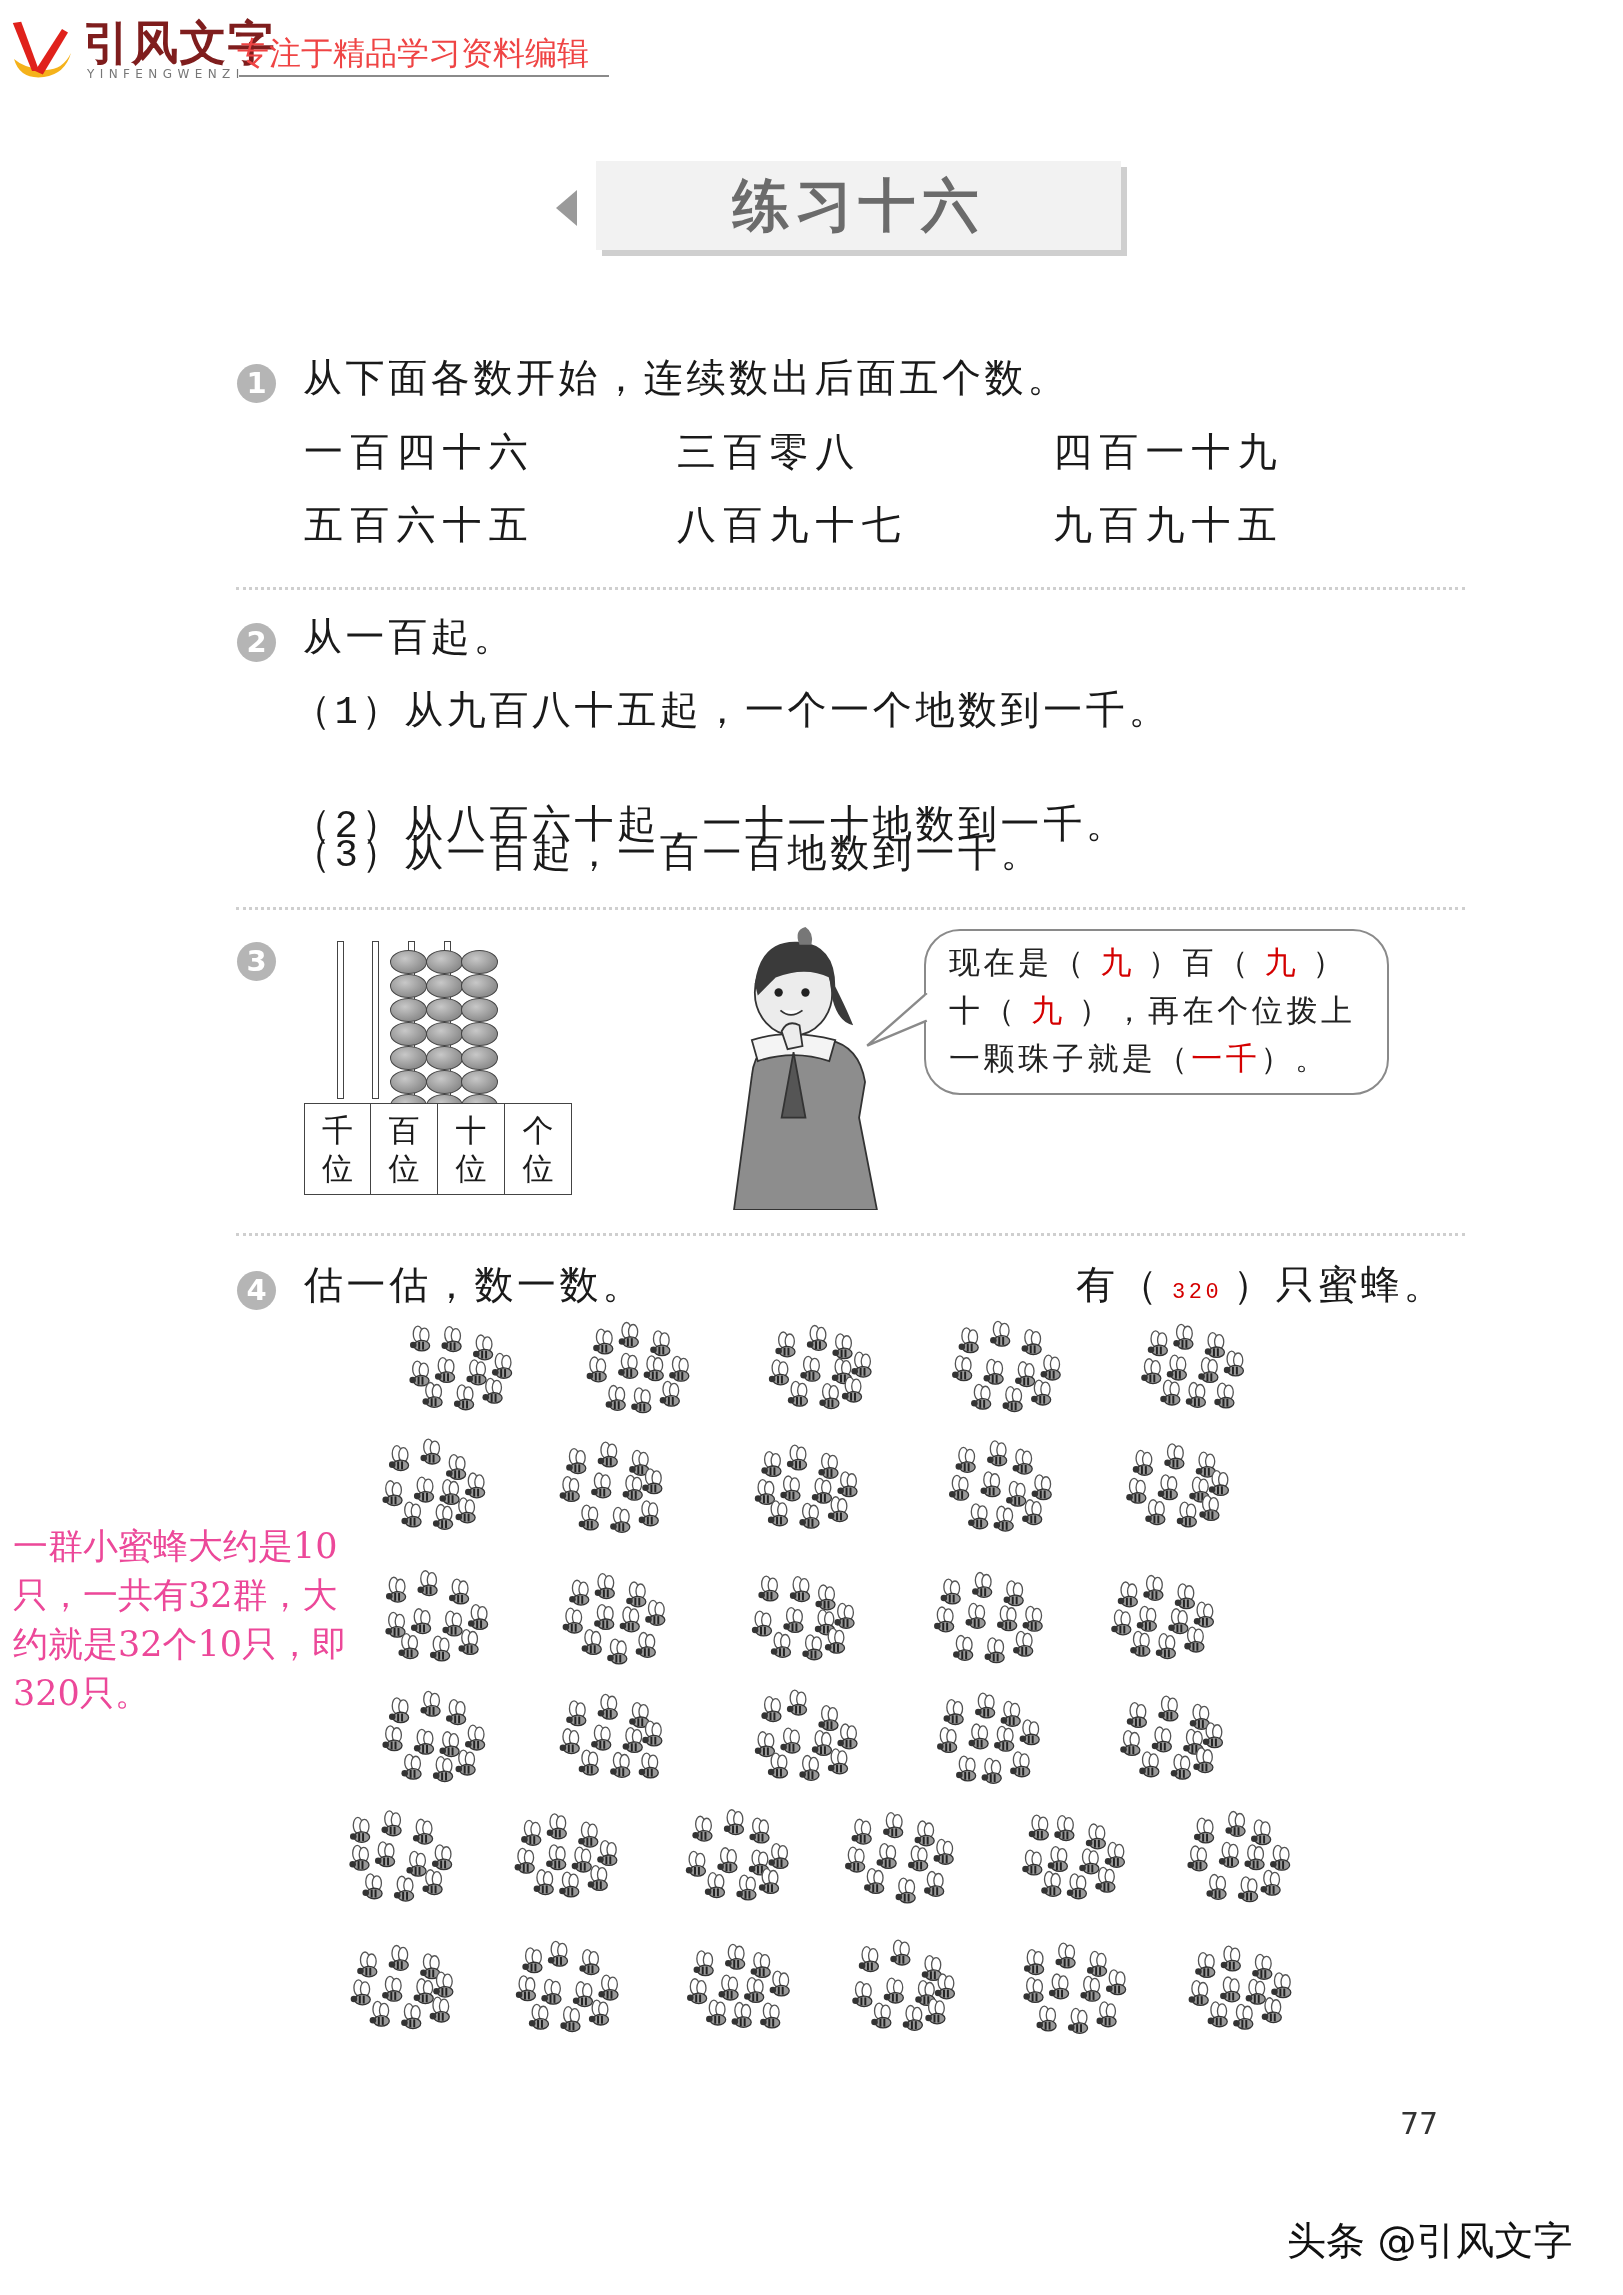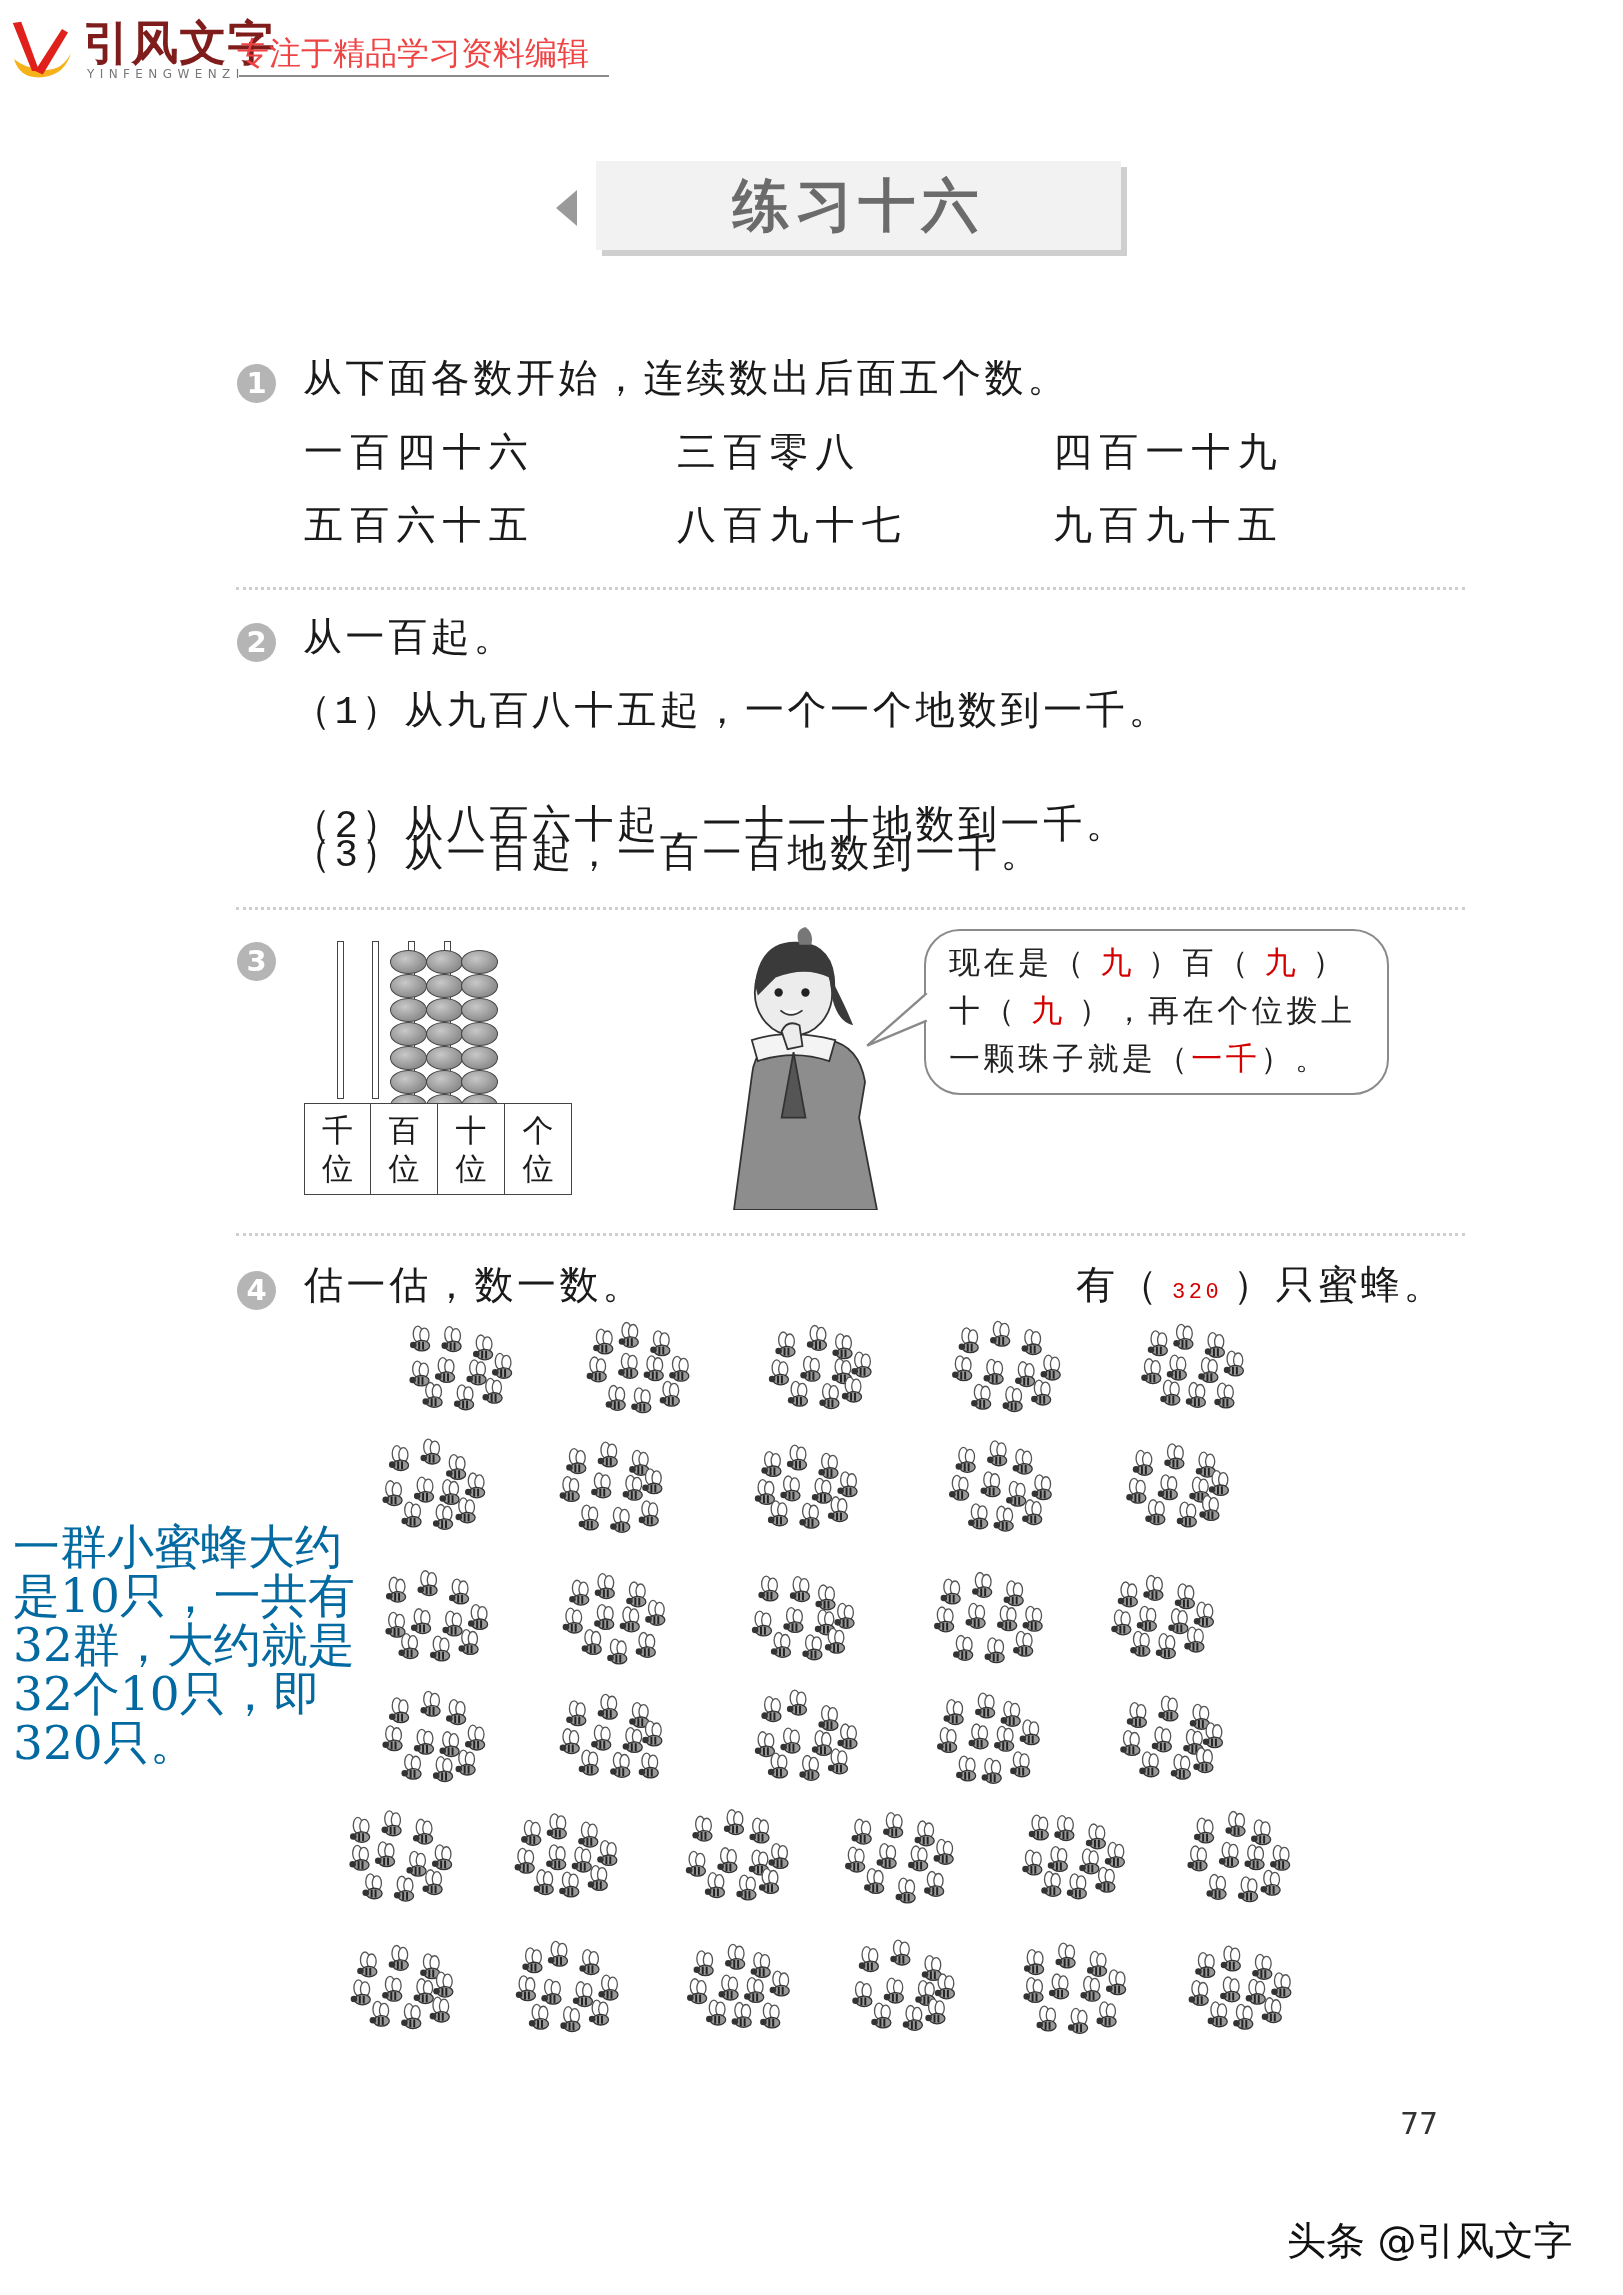--- a/index.html
+++ b/index.html
@@ -37,21 +37,21 @@
   .place-box{border:1.8px solid #444;box-sizing:border-box;background:#fff;
              display:flex;flex-direction:column;align-items:center;justify-content:center;
              font-size:31px;line-height:38px;}
   
   .bubble{left:924px;top:929px;width:465px;height:166px;border:2.4px solid #8a8a8a;border-radius:36px;
           background:#fff;box-sizing:border-box;}
   .bubble-tail{left:866px;top:993px;}
   .bubble-text{font-size:31px;letter-spacing:3.6px;white-space:nowrap;color:#222;}
   .red{color:#d40000;}
   
-  .note{left:13px;top:1522px;width:358px;font-size:47px;line-height:49px;color:#0369a1;}
+  .note{left:13px;top:1522px;width:358px;font-size:35px;line-height:49px;color:#ec4899;}
   
   .bee-group{width:119px;height:101px;}
   .footer-page{left:1400px;top:2106px;font-size:30px;color:#333;
                font-family:"DejaVu Sans","Liberation Sans",sans-serif;}
   .footer-wm{left:1287px;top:2214px;font-size:39px;color:#111;
              font-family:"DejaVu Sans","Liberation Sans",sans-serif;}
 </style>
 </head>
 <body>
 

